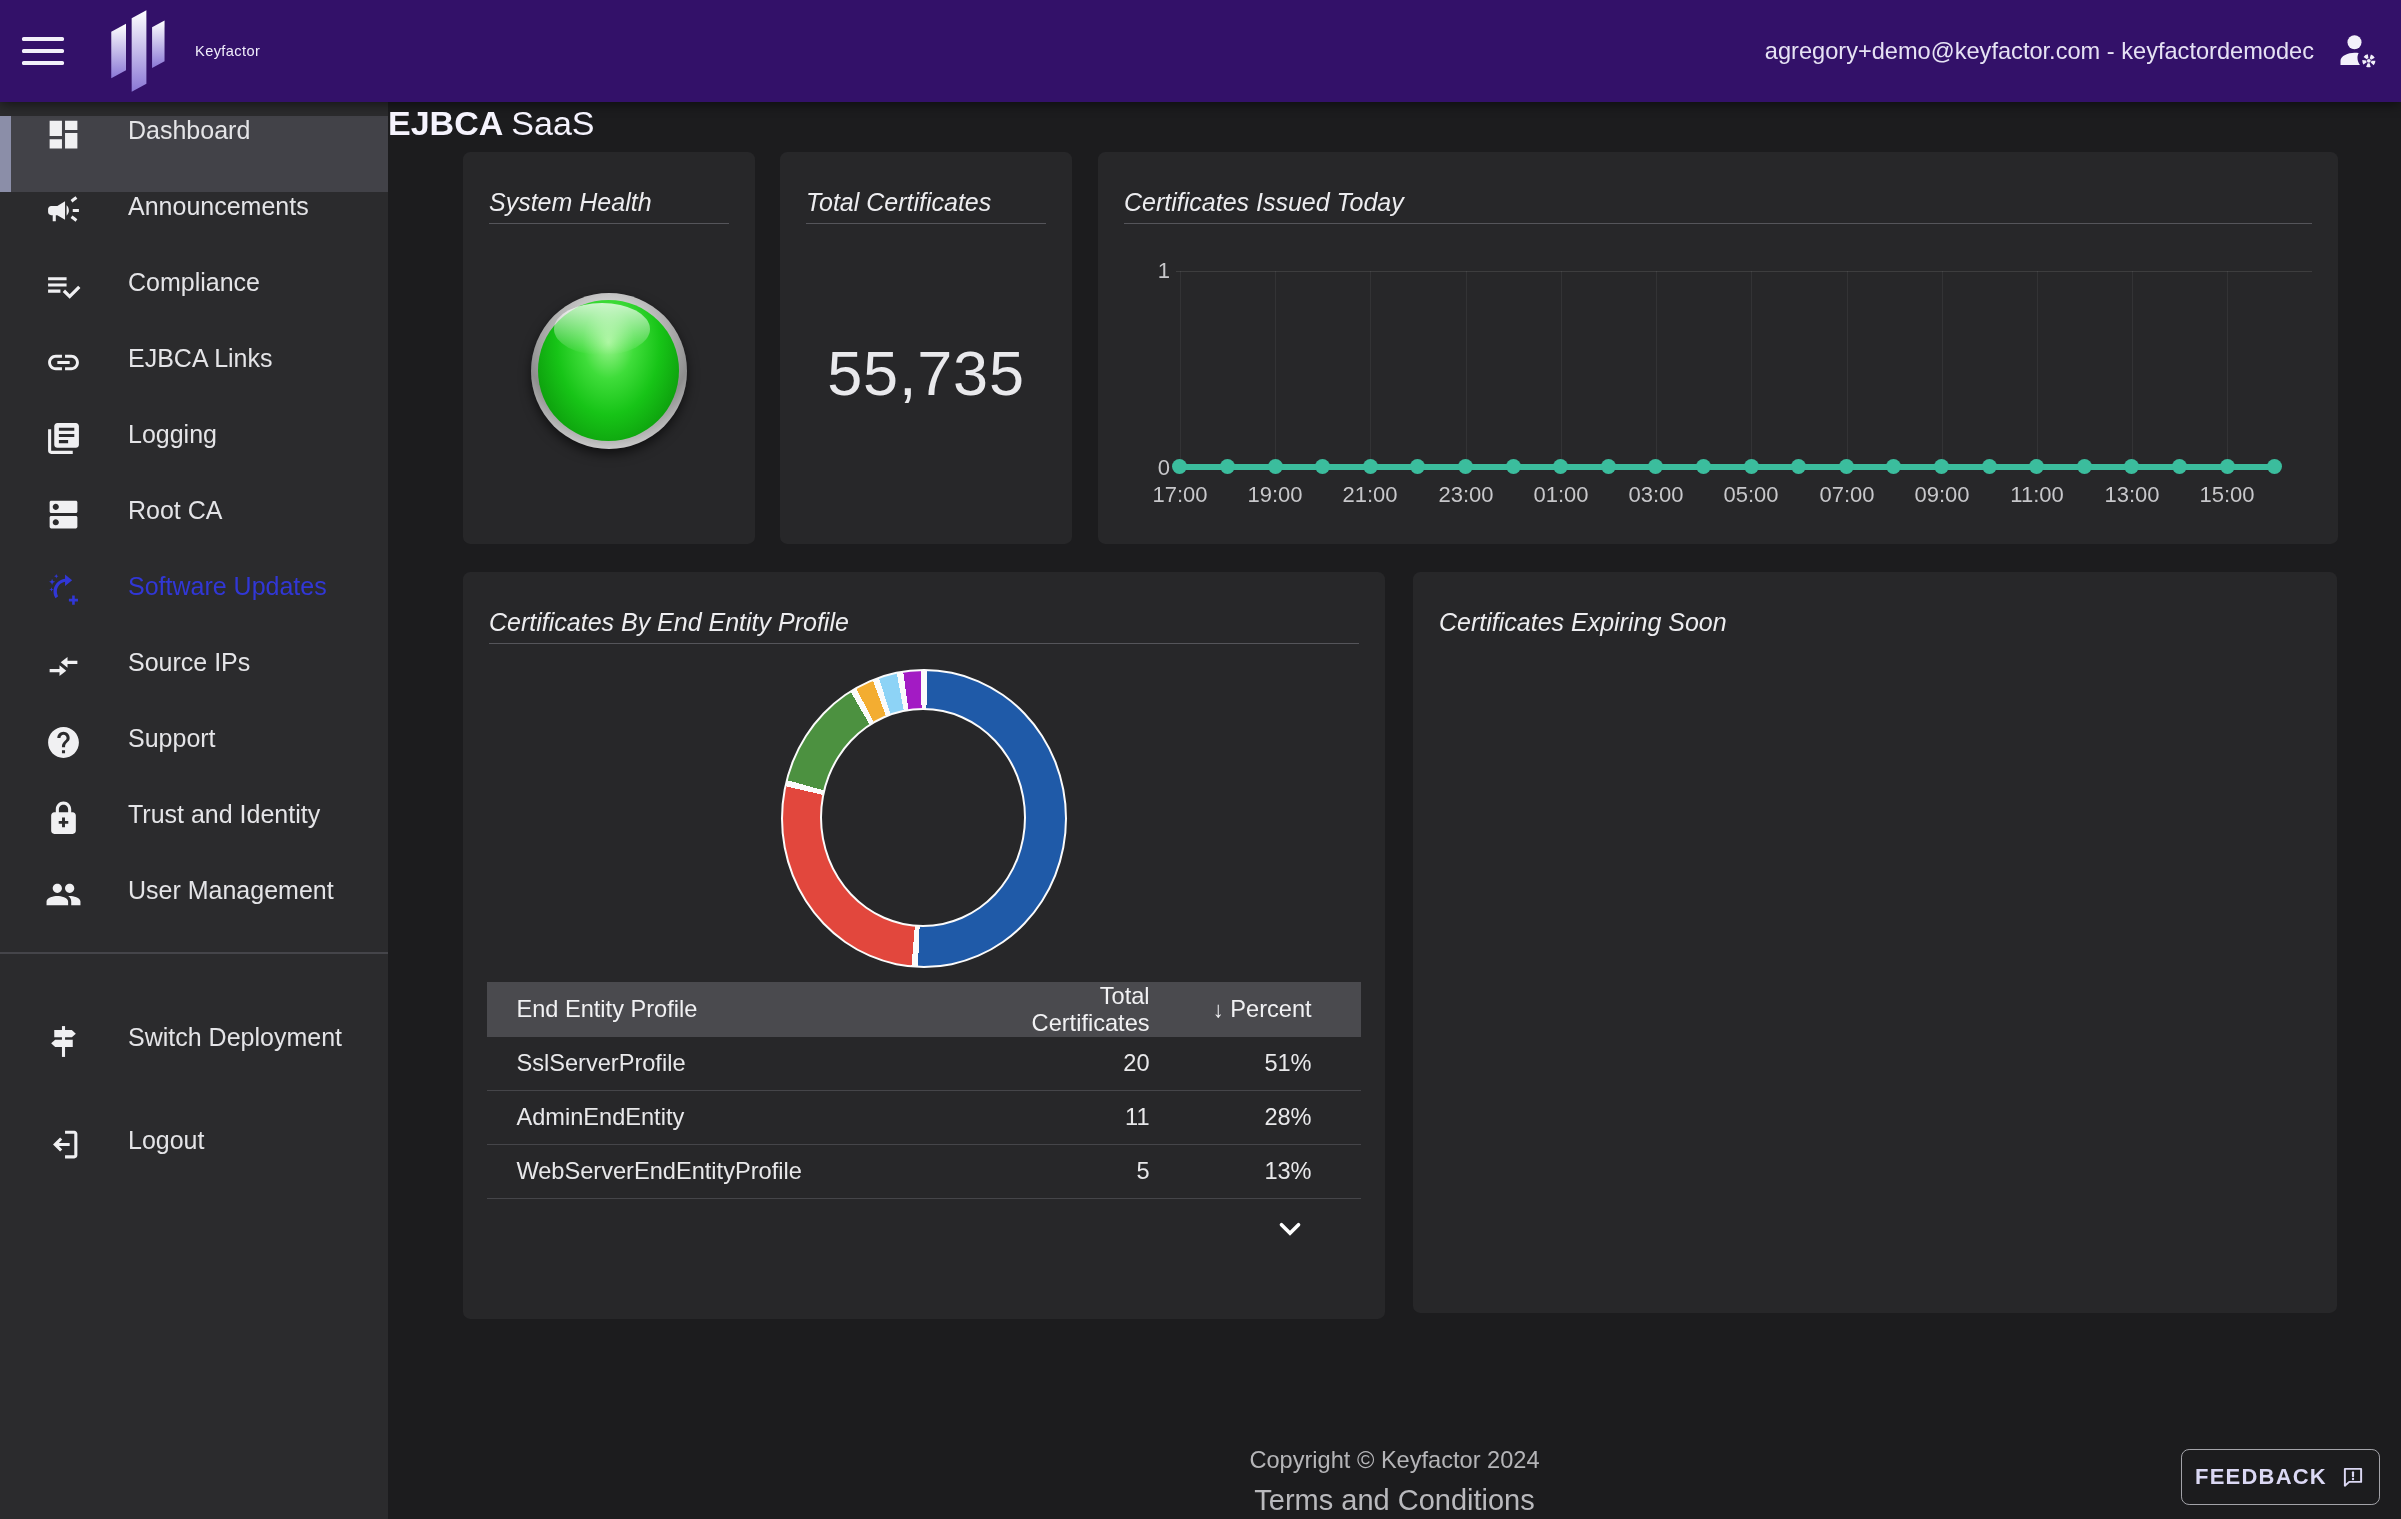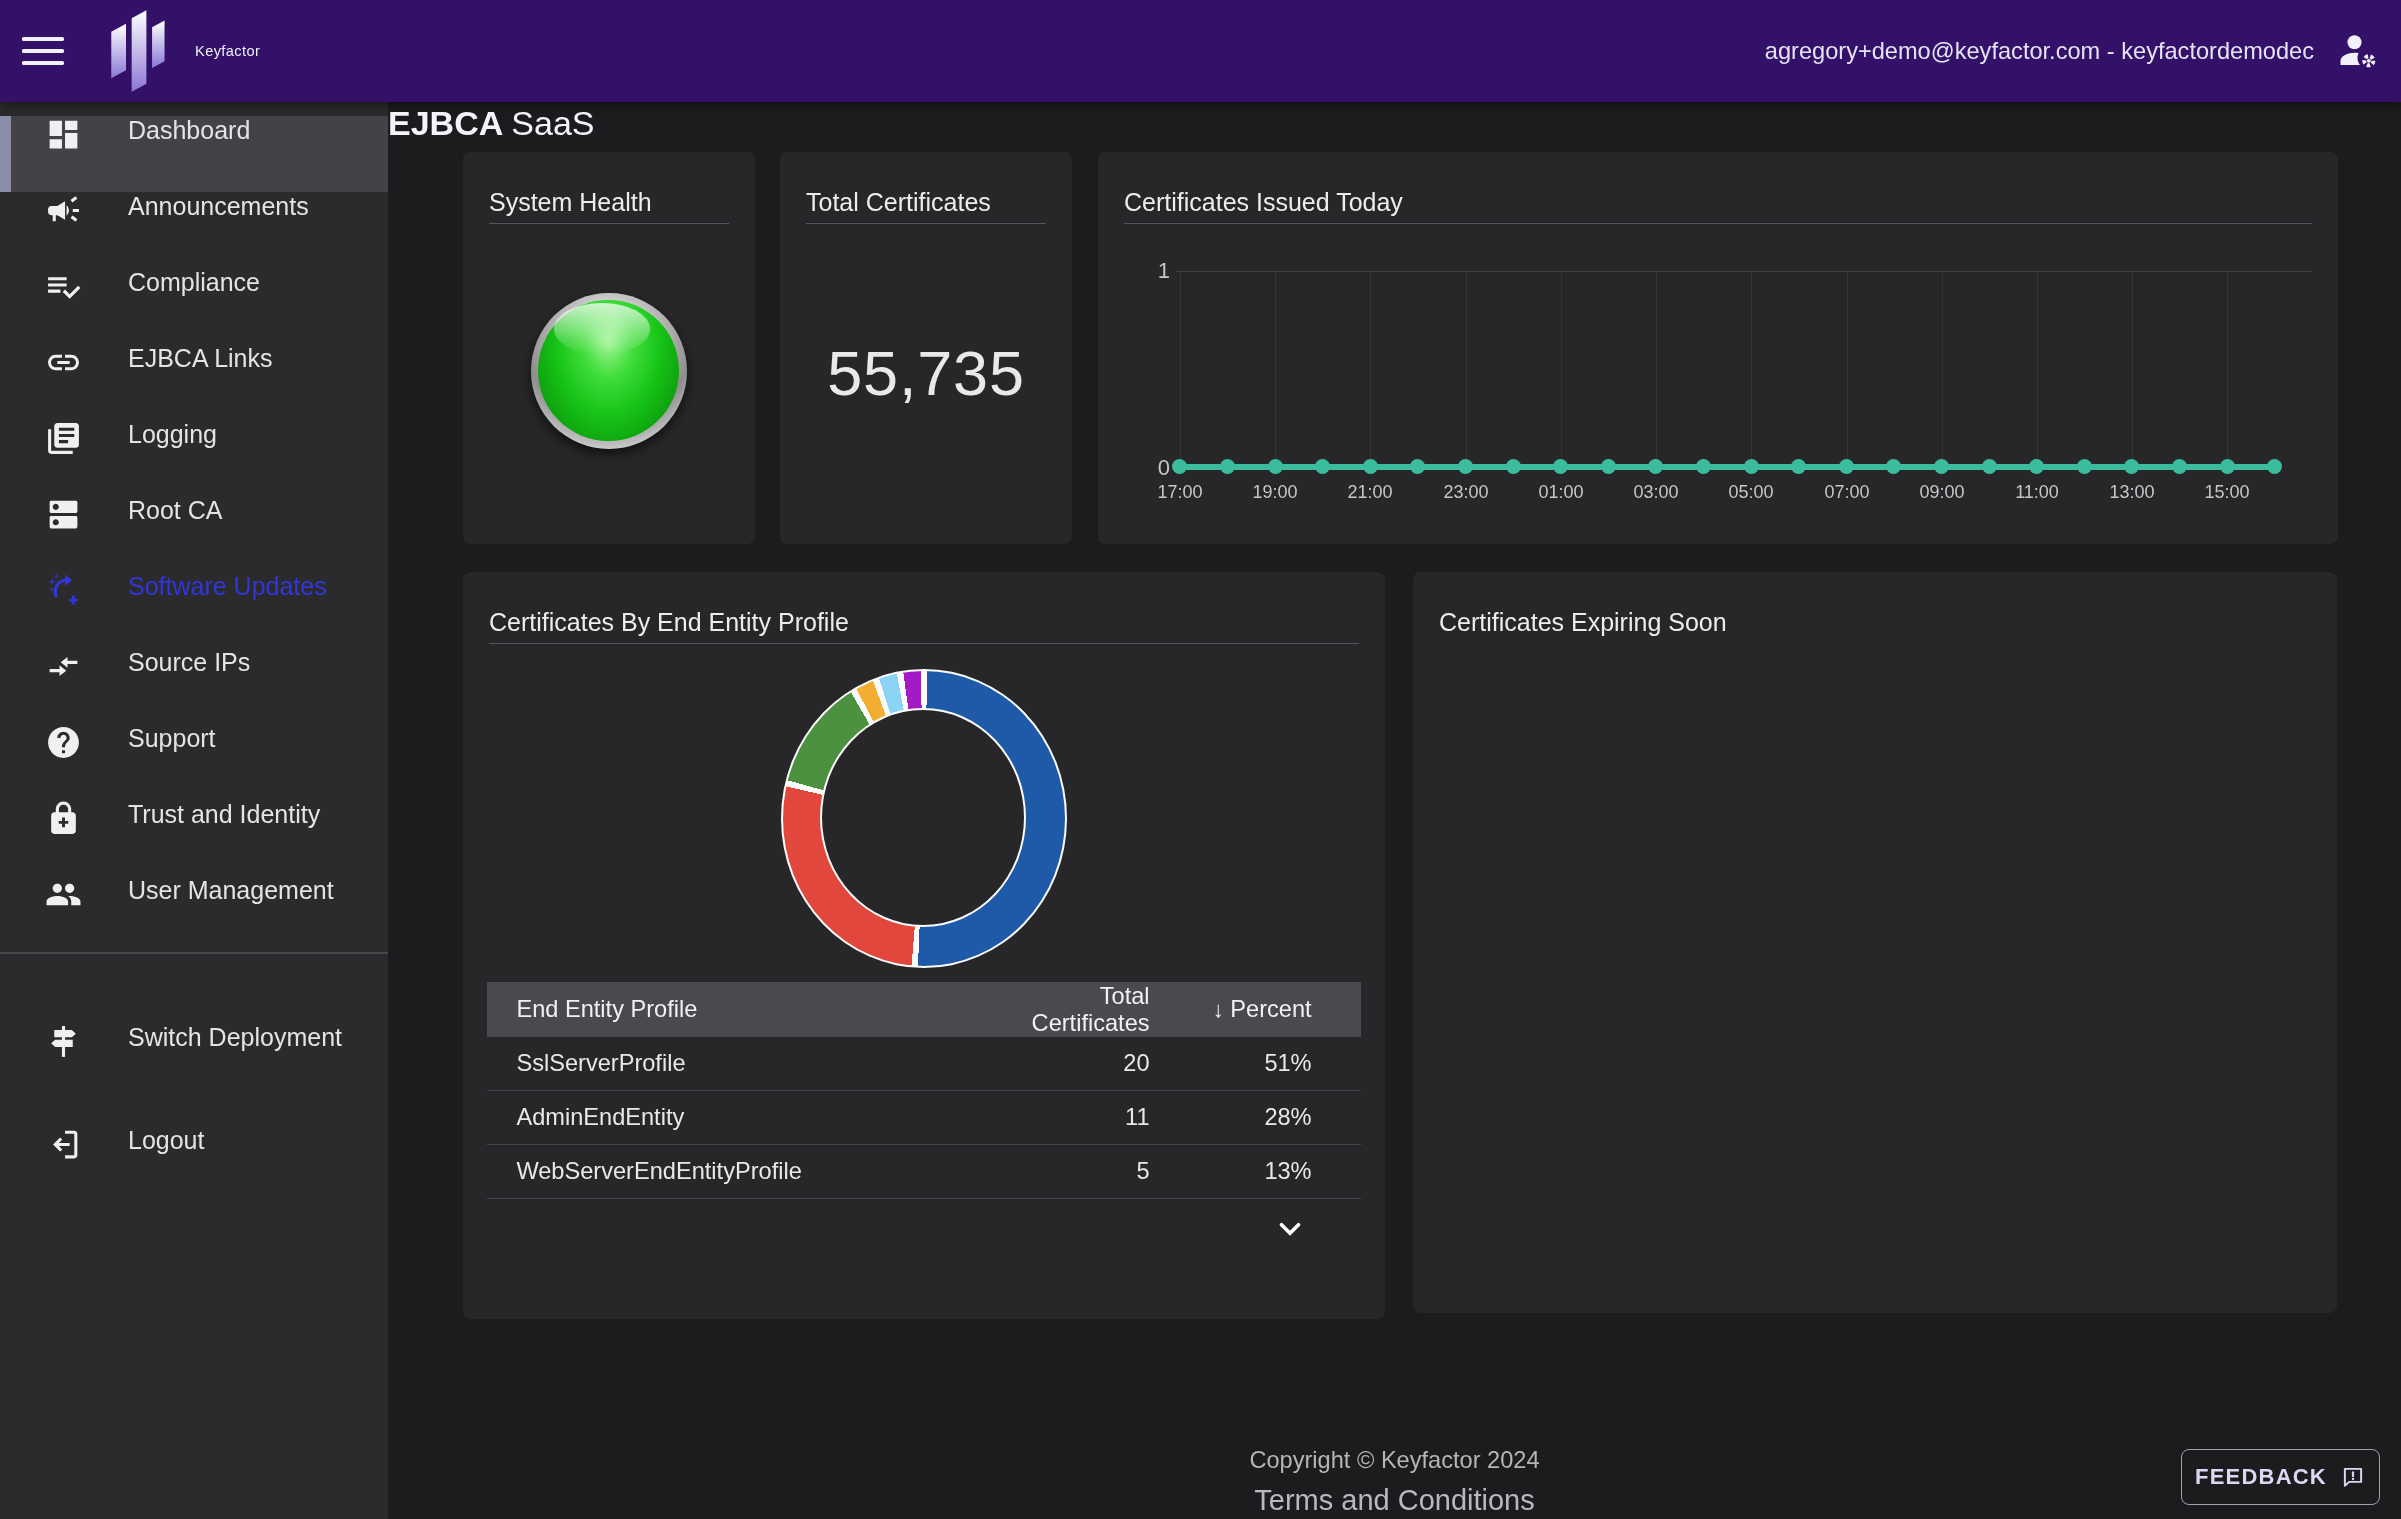--- a/index.html
+++ b/index.html
@@ -36,21 +36,21 @@
   .side-icon svg { width:37px; height:37px; }
   .side-label { margin-left:128px; font-size:25px; color:#e4e4e7; }
   .side-item.highlight .side-label { color:#3137d6; }
   .side-divider { height:1.6px; background:#45454a; margin-top:0px; }
   .side-bottom { margin-top:55px; }
   .side-bottom .side-item + .side-item { margin-top:27px; }
 
   
   .main { position:absolute; top:102px; left:388px; right:0; bottom:0; background:#1c1c1e; }
   .card { position:absolute; background:#272729; border-radius:7.3px; }
-  .card-title { position:absolute; top:36px; left:26px; font-size:25px; font-weight:500; color:#ededf0; }
+  .card-title { position:absolute; top:36px; left:26px; font-size:25px; font-weight:500; color:#ededf0;font-style:italic; }
   .card-rule { position:absolute; top:71px; left:26px; right:26px; height:0.8px; background:#55555a; }
 
   .card-health  { left:75px;  top:50px; width:292px; height:392px; }
   .card-total   { left:392px; top:50px; width:292px; height:392px; }
   .card-issued  { left:710px; top:50px; width:1240px; height:392px; }
   .card-donut   { left:75px;  top:470px; width:922px; height:747px; }
   .card-expire  { left:1025px; top:470px; width:924px; height:741px; }
 
   
   .ball-ring { position:absolute; left:68px; top:141px; width:156px; height:156px; border-radius:50%;
@@ -62,21 +62,21 @@
       background:linear-gradient(180deg, rgba(255,255,255,.75), rgba(255,255,255,0)); }
 
   .total-value { position:absolute; left:0; right:0; top:185px; text-align:center;
                  font-size:63px; color:#e9e9ec; letter-spacing:0.8px; }
 
   
   .vgrid { position:absolute; width:0.8px; background:rgba(255,255,255,.06); }
   .hgrid { position:absolute; height:0.8px; background:rgba(255,255,255,.10); }
   .tl-line { position:absolute; height:5.7px; border-radius:3.2px; }
   .tl-dot { position:absolute; width:15.4px; height:15.4px; border-radius:50%; }
-  .x-lab { position:absolute; font-size:18px; color:#c7c7ca; transform:translateX(-50%); }
+  .x-lab { position:absolute; font-size:22px; color:#c7c7ca; transform:translateX(-50%); }
   .y-lab { position:absolute; font-size:22px; color:#c7c7ca; width:41px; text-align:right; }
 
   
   .donut { position:absolute; left:50%; top:97px; transform:translateX(-50%);
            width:286px; height:299px; border-radius:50%; border:2.4px solid #fbfbfb; }
   .donut-hole { position:absolute; left:37px; top:37px; width:206px; height:219px;
                 border-radius:50%; background:#272729; border:2.4px solid #fbfbfb; }
 
   
   .ptable { position:absolute; left:24.4px; right:24.4px; top:410px; }

